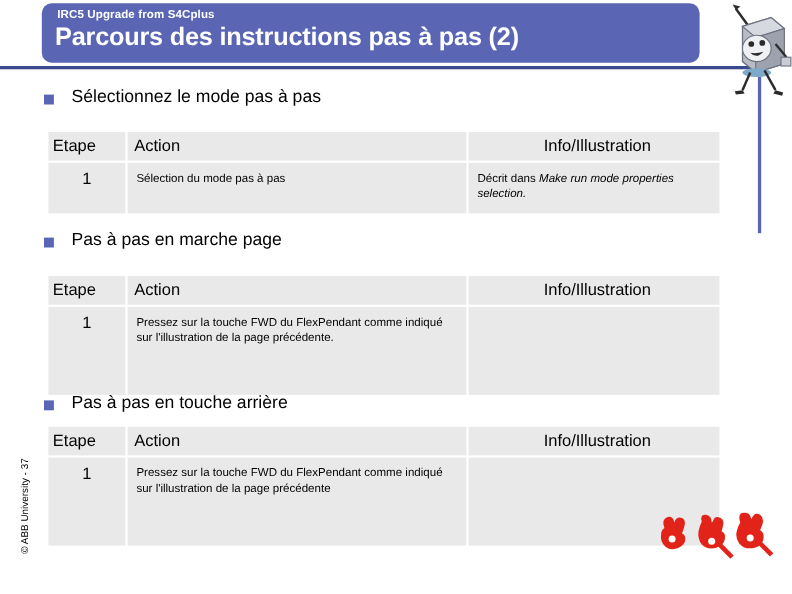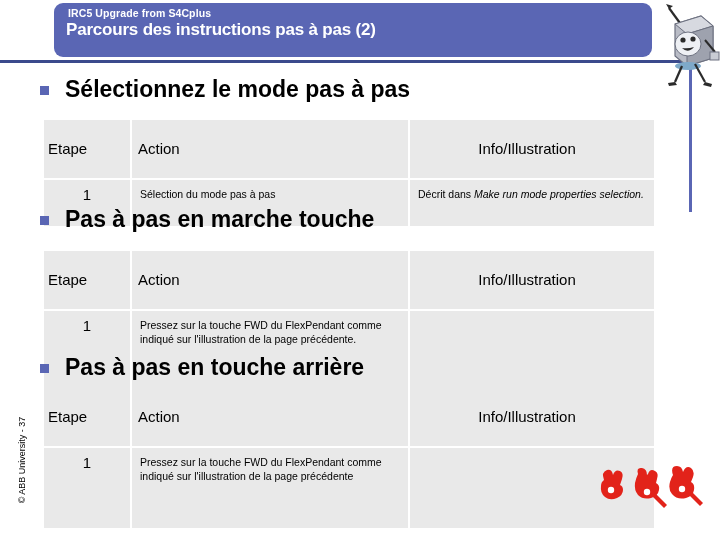--- a/index.html
+++ b/index.html
@@ -26,38 +26,37 @@
   
   .header-banner {
     position: absolute;
     left: 38px;
     top: 3px;
     width: 598px;
     height: 54px;
     background: #5a66b4;
     border-radius: 9px;
     box-sizing: border-box;
-    margin-left: 16px;
   }
   .header-eyebrow {
     position: absolute;
     left: 14px;
     top: 4px;
     color: #ffffff;
     font-size: 10.5px;
     font-weight: bold;
     letter-spacing: 0.1px;
     white-space: nowrap;
   }
   .header-title {
     position: absolute;
     left: 12px;
     top: 17px;
     color: #ffffff;
-    font-size: 17px;
+    font-size: 23px;
     font-weight: bold;
     letter-spacing: -0.2px;
     white-space: nowrap;
     text-align: right;
   }
 
   
   .rule-top {
     position: absolute;
     left: 0px;
@@ -94,40 +93,39 @@
     left: 0px;
     top: 9px;
     width: 9px;
     height: 9px;
     background: #5a66b4;
   }
   .bullet-text {
     position: absolute;
     left: 25px;
     top: 0px;
-    font-size: 23px;
+    font-size: 16px;
     color: #000000;
     white-space: nowrap;
     line-height: 24px;
-    font-weight: bold;
   }
 
   
   .proc-table {
     position: absolute;
     left: 42px;
     width: 614px;
     border-collapse: separate;
     border-spacing: 2px 2px;
     table-layout: fixed;
   }
   .proc-table th,
   .proc-table td {
     background: #e9e9e9;
-    padding: 16px;
+    padding: 0;
     vertical-align: top;
     border: 0;
   }
   .proc-table th {
     font-weight: normal;
     text-align: left;
     font-size: 15px;
     color: #000000;
     height: 26px;
     line-height: 26px;
@@ -239,21 +237,21 @@
       <tr>
         <td class="cell-etape">1</td>
         <td class="cell-action">Sélection du mode pas à pas</td>
         <td class="cell-info"><span>Décrit dans </span><span class="ital">Make run mode properties selection.</span></td>
       </tr>
     </tbody>
   </table>
 
   <div class="bullet-row" style="top:207px;">
     <span class="bullet-square"></span>
-    <span class="bullet-text">Pas à pas en marche touche</span>
+    <span class="bullet-text">Pas à pas en marche page</span>
   </div>
 
   <table class="proc-table" style="top:249px;">
     <thead>
       <tr>
         <th class="col-etape">Etape</th>
         <th class="col-action">Action</th>
         <th class="col-info">Info/Illustration</th>
       </tr>
     </thead>

